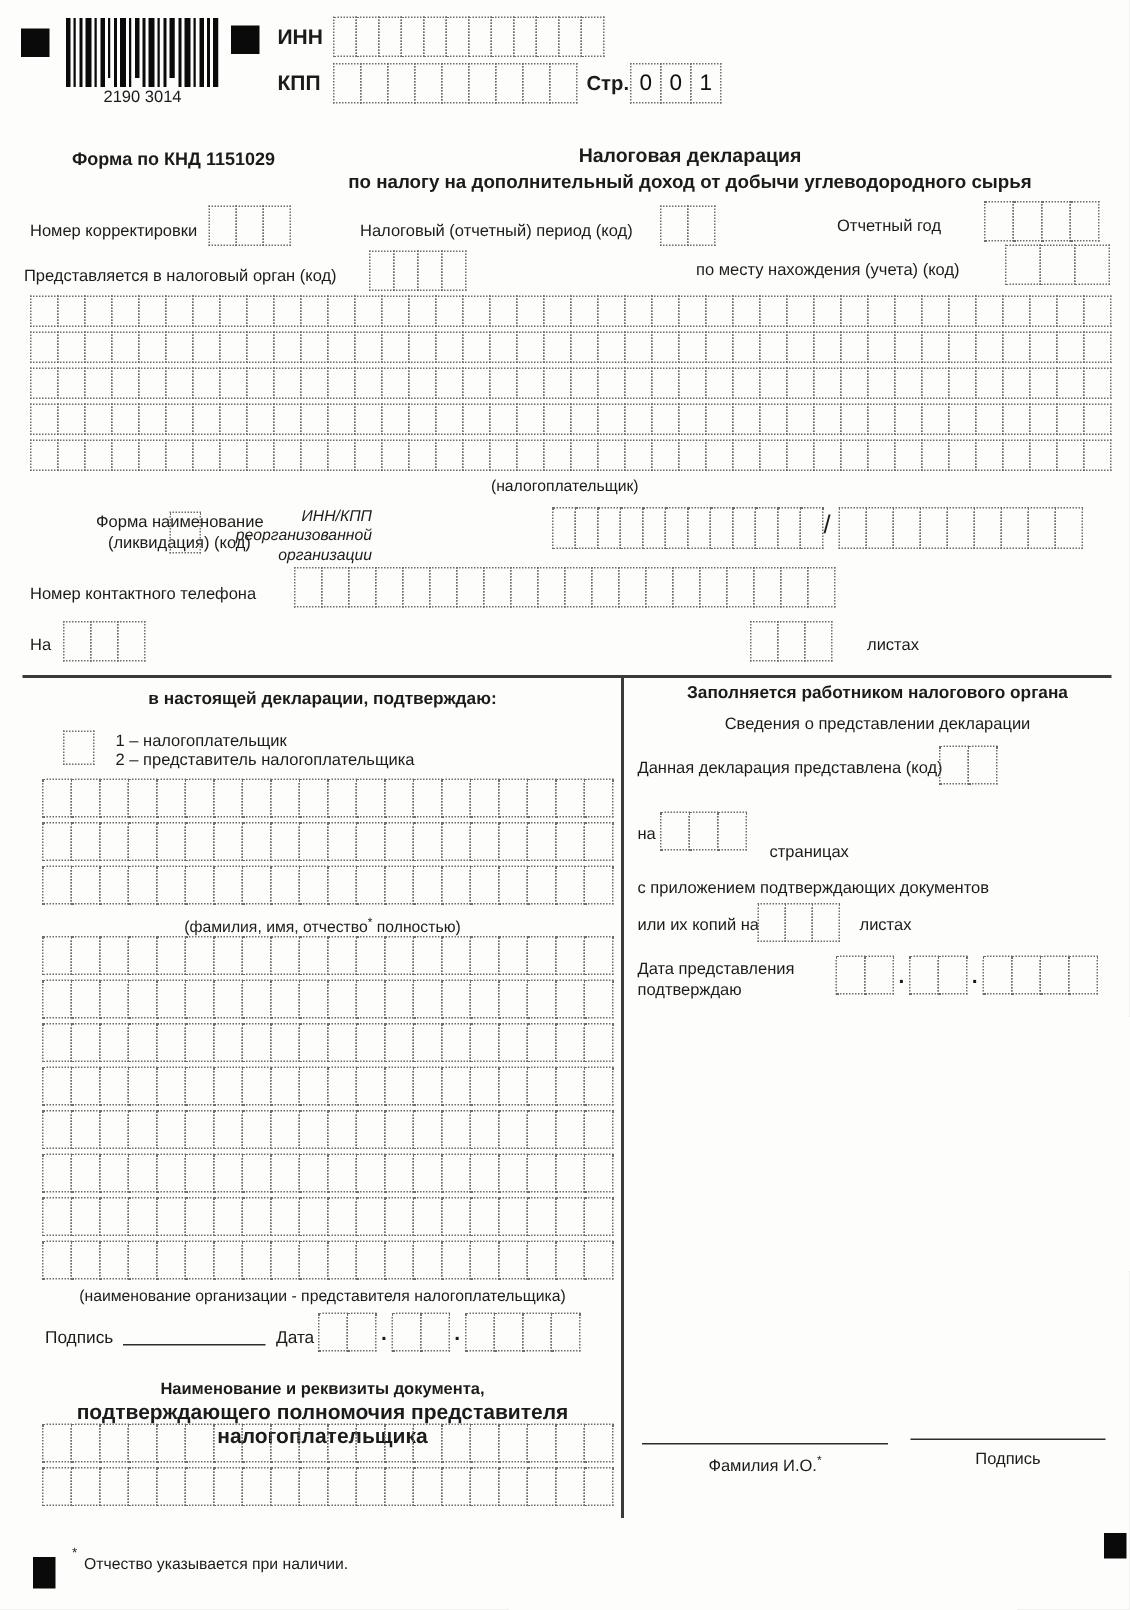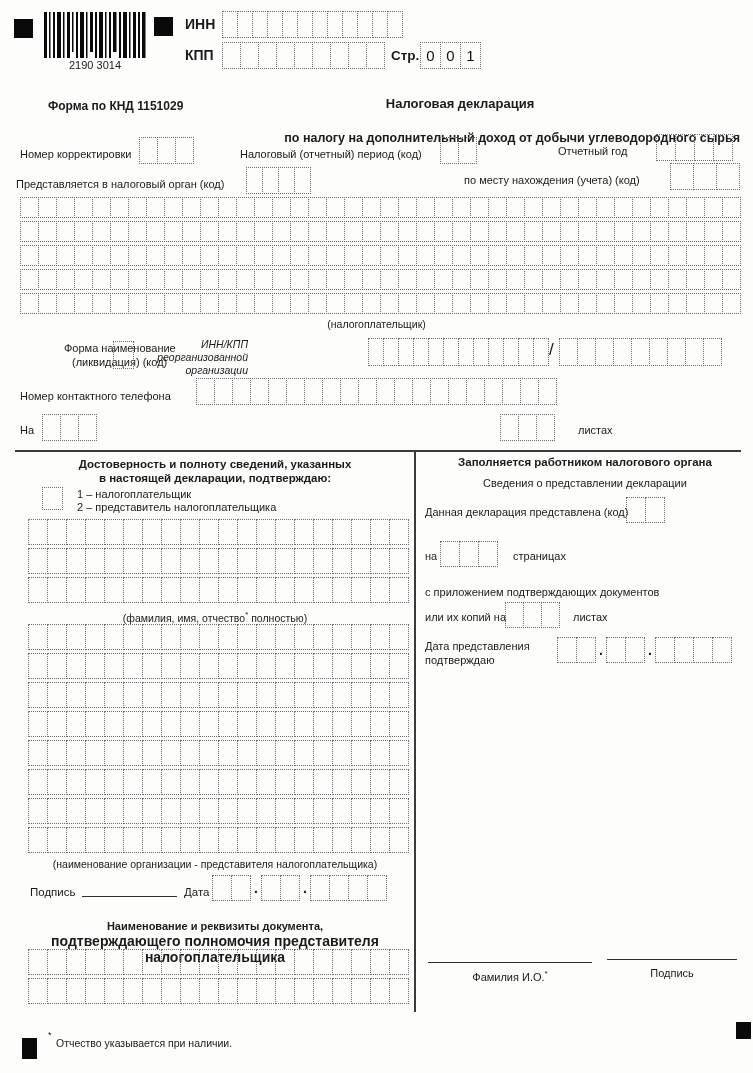--- a/index.html
+++ b/index.html
@@ -95,21 +95,21 @@
   <div class="abs b" style="left:391px;top:48px;font-size:13.5px;">Стр.</div>
   <div class="abs cells" style="left:420px;top:42px;--cw:21px;--ch:27px;">
       <span class="cell">0</span>
       <span class="cell">0</span>
       <span class="cell">1</span>
     </div>
 
   <div class="abs b" style="left:48px;top:99px;font-size:12px;">Форма по КНД 1151029</div>
   <div class="abs ctr" style="left:180px;top:96px;width:560px;">
     <div class="b" style="font-size:13px;">Налоговая декларация</div>
-    <div class="b" style="font-size:12.5px;margin-top:20px;text-align:right;">по налогу на дополнительный доход от добычи углеводородного сырья</div>
+    <div class="b" style="font-size:12.5px;margin-top:3px;">по налогу на дополнительный доход от добычи углеводородного сырья</div>
   </div>
 
   <div class="abs lbl" style="left:20px;top:148px;">Номер корректировки</div>
   <div class="abs cells" style="left:139px;top:137px;--cw:19px;--ch:27px;">
       <span class="cell"></span>
       <span class="cell"></span>
       <span class="cell"></span>
     </div>
   <div class="abs lbl" style="left:240px;top:148px;">Налоговый (отчетный) период (код)</div>
   <div class="abs cells" style="left:440px;top:137px;--cw:19px;--ch:27px;">
@@ -422,21 +422,20 @@
       <span class="cell"></span>
       <span class="cell"></span>
       <span class="cell"></span>
     </div>
   <div class="abs lbl" style="left:578px;top:424px;">листах</div>
 
   <div class="abs hline" style="left:15px;top:450px;width:726px;"></div>
   <div class="abs vline" style="left:414px;top:450px;height:562px;"></div>
 
   <div class="abs ctr" style="left:20px;top:458px;width:390px;">
-    <div class="b" style="font-size:11.5px;">Достоверность и полноту сведений, указанных</div>
     <div class="b" style="font-size:11.5px;margin-top:2px;">в настоящей декларации, подтверждаю:</div>
   </div>
   <div class="abs cells" style="left:42px;top:487px;--cw:21px;--ch:23px;">
       <span class="cell"></span>
     </div>
   <div class="abs lbl" style="left:77px;top:488px;">1 – налогоплательщик</div>
   <div class="abs lbl" style="left:77px;top:501px;">2 – представитель налогоплательщика</div>
 
   <div class="abs grid" style="left:28px;top:519px;--cw:20px;--ch:26px;">
       <div class="grid-row">
@@ -772,21 +771,21 @@
       <span class="cell"></span>
       <span class="cell"></span>
     </div>
 
   <div class="abs lbl" style="left:425px;top:550px;">на</div>
   <div class="abs cells" style="left:440px;top:541px;--cw:20px;--ch:26px;">
       <span class="cell"></span>
       <span class="cell"></span>
       <span class="cell"></span>
     </div>
-  <div class="abs lbl" style="left:513px;top:550px;">страницах</div>
+  <div class="abs lbl" style="left:513px;top:562px;">страницах</div>
 
   <div class="abs lbl" style="left:425px;top:586px;">с приложением подтверждающих документов</div>
 
   <div class="abs lbl" style="left:425px;top:611px;text-align:right;">или их копий на</div>
   <div class="abs cells" style="left:505px;top:602px;--cw:19px;--ch:26px;">
       <span class="cell"></span>
       <span class="cell"></span>
       <span class="cell"></span>
     </div>
   <div class="abs lbl" style="left:573px;top:611px;">листах</div>

